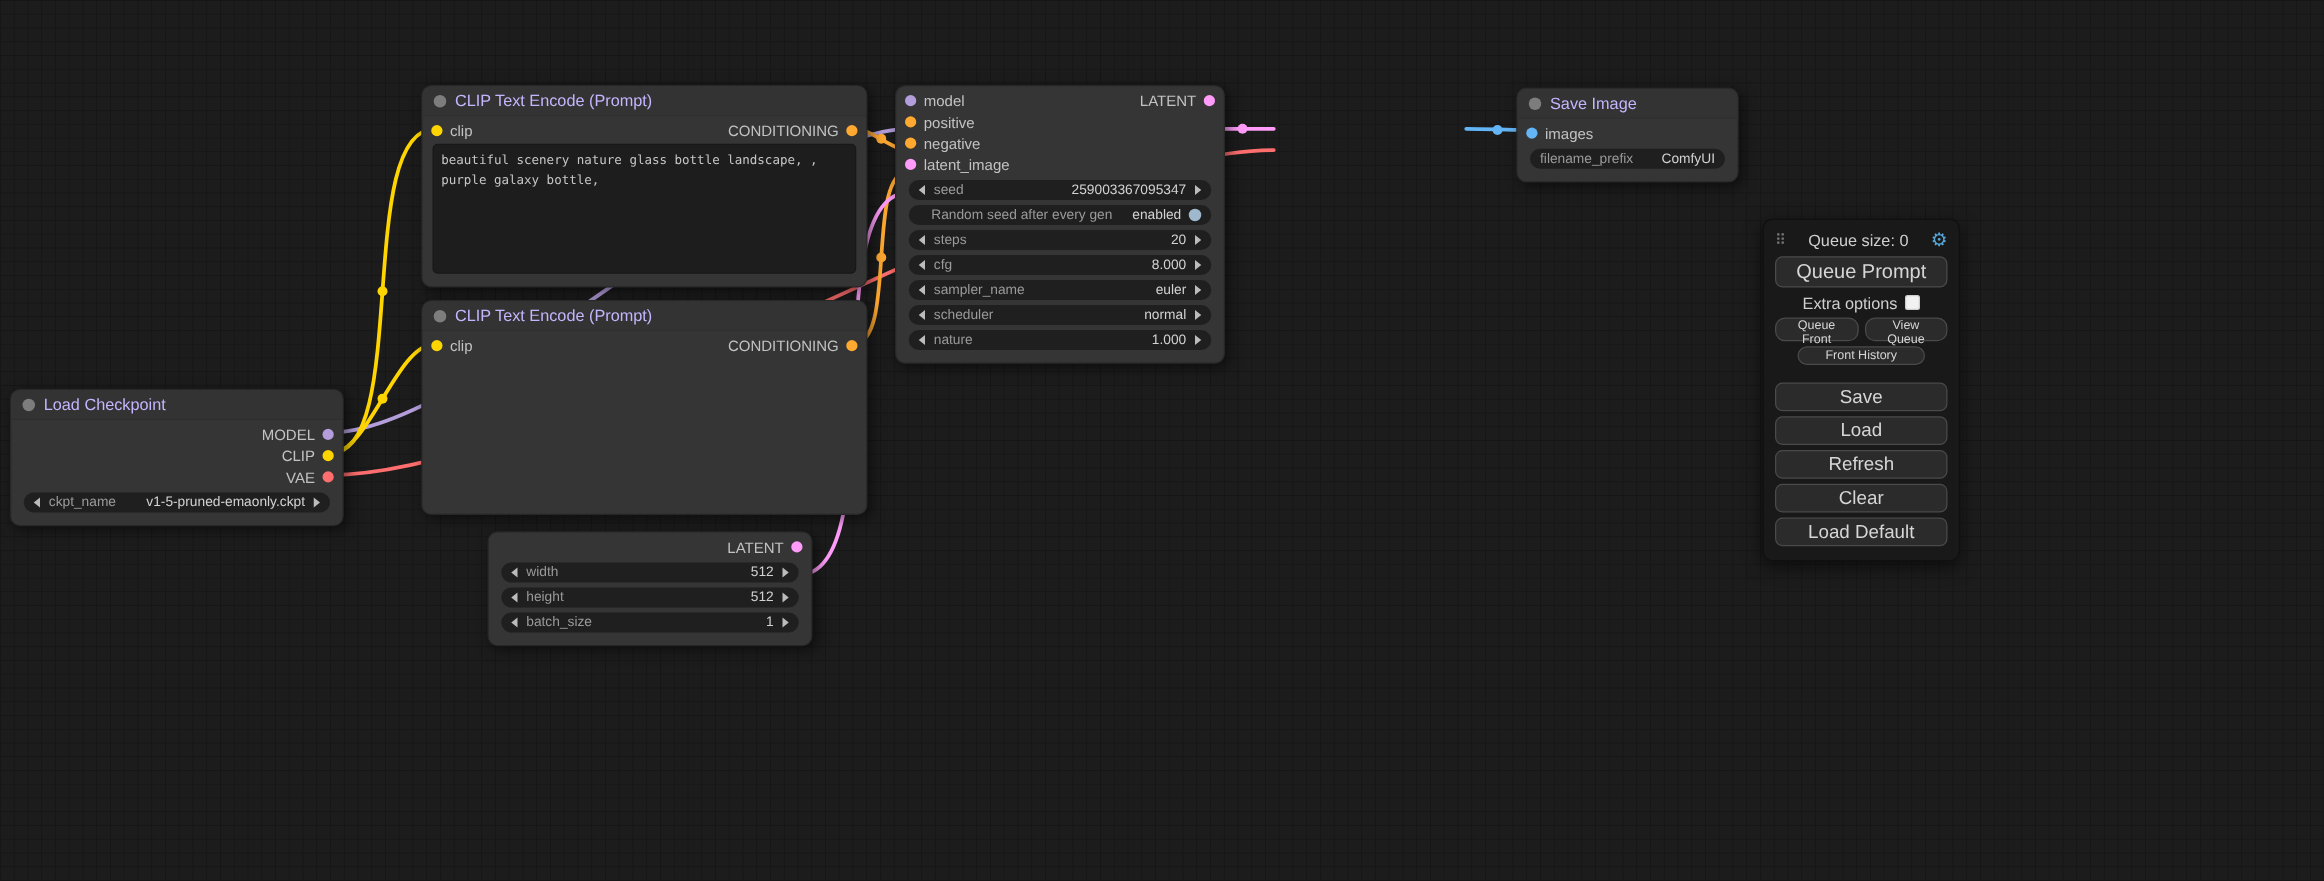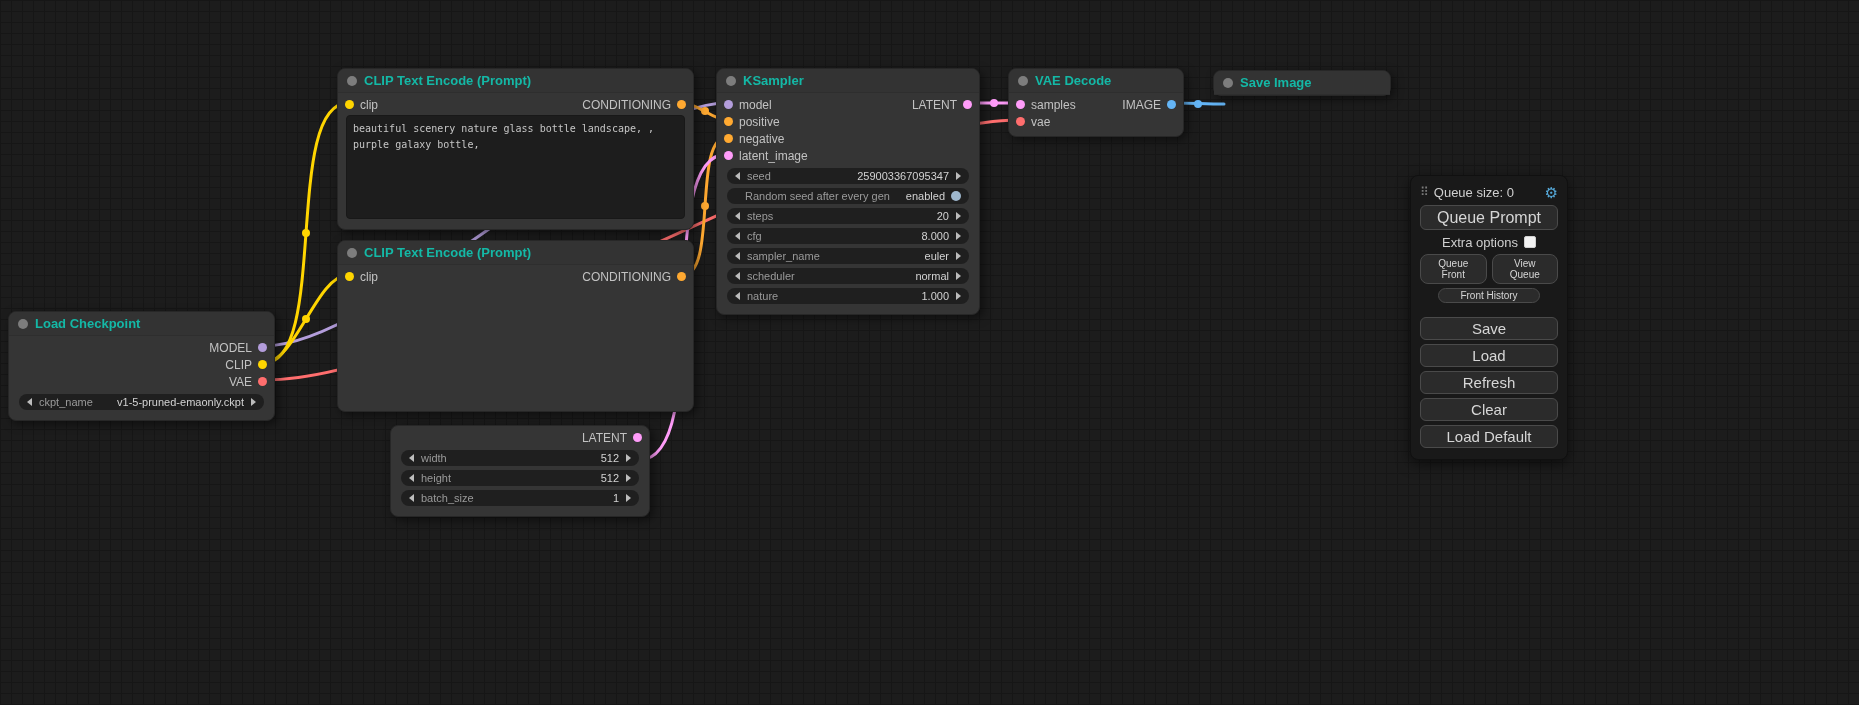--- a/index.html
+++ b/index.html
@@ -11,21 +11,21 @@
                       linear-gradient(90deg,#161616 1px, transparent 1px);
     background-size: 11px 11px; }
   #wires { position:absolute; left:0; top:0; z-index:1; }
   #wires path { fill:none; stroke-width:3; stroke-linecap:round; }
 
   .node { position:absolute; z-index:2; background:#353535; border:1px solid #272727;
     border-radius:8px; box-shadow:3px 3px 10px rgba(0,0,0,.5); }
   .ntitle { height:24px; display:flex; align-items:center; gap:7px; padding:0 9px;
     background:#333333; border-radius:7px 7px 0 0; border-bottom:1px solid #2e2e2e; }
   .tdot { width:10px; height:10px; border-radius:50%; background:#7d7d7d; flex:none; }
-  .ntext { font-size:13px; color:#14b8a6; white-space:nowrap;font-weight:bold; }
+  .ntext { font-size:13px; color:#c4b5fd; white-space:nowrap; }
   .nbody { padding:3px 0 6px; }
   .srow { display:flex; align-items:center; gap:6px; height:17px; padding:0 7px;
     font-size:12px; color:#c2c2c2; }
   .srow.out { justify-content:flex-end; }
   .dot { width:9px; height:9px; border-radius:50%; flex:none; }
   .slotcols { display:flex; justify-content:space-between; align-items:flex-start; }
 
   .widget { height:16px; margin:4px 10px; background:#1f1f1f; border-radius:8px;
     display:flex; align-items:center; padding:0 8px; font-size:11px; }
   .wname { color:#9a9a9a; white-space:nowrap; }
@@ -39,31 +39,31 @@
     background:#1d1d1d; border:1px solid #181818; border-radius:4px; color:#c6c6c6;
     font-family:"DejaVu Sans Mono",monospace; font-size:10px; line-height:1.55;
     padding:5px 6px; resize:none; outline:none; overflow:hidden; }
 
   #queue-panel { position:absolute; left:1410px; top:175px; width:158px; z-index:3;
     background:#191919; border:1px solid #101010; border-radius:8px;
     padding:7px 9px 11px; box-shadow:0 4px 14px rgba(0,0,0,.55);
     display:flex; flex-direction:column; gap:4px; }
   .qheader { display:flex; align-items:center; gap:5px; color:#cfcfcf; font-size:13px; height:18px; }
   .qdrag { color:#7a7a7a; font-size:12px; cursor:grab; flex:none; }
-  .qsize { flex:1; }
+  .qsize { flex:1; text-align:center; }
   .qgear { font-size:15px; line-height:1; cursor:pointer; flex:none; }
   .qbtn { background:#2b2b2b; border:1px solid #4a4a4a; color:#d6d6d6;
     border-radius:6px; font-family:inherit; cursor:pointer; }
   .qbtn.main { font-size:16px; height:25px; }
   .qbtn.big { font-size:15px; height:23px; }
   .qextra { display:flex; align-items:center; justify-content:center; gap:6px;
     color:#cfcfcf; font-size:13px; height:16px; }
   .qcheck { width:12px; height:12px; background:#f2f2f2; border-radius:2px; border:1px solid #cfcfcf; }
   .qsmallrow { display:flex; gap:5px; }
-  .qbtn.small { font-size:10px; height:30px; border-radius:8px; padding:0 6px; flex:1; }
+  .qbtn.small { font-size:10px; height:19px; border-radius:8px; padding:0 6px; flex:1; }
   .qbtn.history { font-size:10px; height:15px; border-radius:8px; width:74%; align-self:center; }
   .qgap { height:6px; }
 </style>
 </head>
 <body>
 
 <div id="canvas">
 
   <svg id="wires" width="1859" height="705" viewBox="0 0 1859 705">
     <path d="M264,346 C379,346 612,103 727,103" stroke="#B39DDB"></path>
@@ -173,24 +173,20 @@
       <div class="widget">
         <span class="arr arr-l"></span>
         <span class="wname">batch_size</span>
         <span class="wval">1</span>
         <span class="arr arr-r"></span>
       </div>
     </div>
   </div>
 
   <div class="node" style="left:716px; top:68px; width:264px;">
-    <div class="ntitle">
-      <span class="tdot"></span>
-      <span class="ntext">KSampler</span>
-    </div>
     <div class="nbody">
       <div class="slotcols">
         <div>
           <div class="srow">
             <span class="dot" style="background: rgb(179, 157, 219);"></span>
             <span>model</span>
           </div>
           <div class="srow">
             <span class="dot" style="background: rgb(255, 169, 49);"></span>
             <span>positive</span>
@@ -248,51 +244,35 @@
       </div>
       <div class="widget">
         <span class="arr arr-l"></span>
         <span class="wname">nature</span>
         <span class="wval">1.000</span>
         <span class="arr arr-r"></span>
       </div>
     </div>
   </div>
 
-  <div class="node" style="left:1008px; top:68px; width:176px;">
-    <div class="ntitle">
-      <span class="tdot"></span>
-      <span class="ntext">VAE Decode</span>
-    </div>
-    <div class="nbody">
-      <div class="slotcols">
-        <div>
-          <div class="srow">
-            <span class="dot" style="background: rgb(255, 156, 249);"></span>
-            <span>samples</span>
-          </div>
-          <div class="srow">
-            <span class="dot" style="background: rgb(255, 110, 110);"></span>
-            <span>vae</span>
-          </div>
-        </div>
-        <div>
-          <div class="srow out">
-            <span>IMAGE</span>
-            <span class="dot" style="background: rgb(100, 181, 246);"></span>
-          </div>
-        </div>
-      </div>
-    </div>
-  </div>
 
   <div class="node" style="left:1213px; top:70px; width:178px;">
     <div class="ntitle">
       <span class="tdot"></span>
       <span class="ntext">Save Image</span>
+    </div>
+    <div class="nbody">
+      <div class="srow">
+        <span class="dot" style="background: rgb(100, 181, 246);"></span>
+        <span>images</span>
+      </div>
+      <div class="widget">
+        <span class="wname">filename_prefix</span>
+        <span class="wval">ComfyUI</span>
+      </div>
     </div>
   </div>
 
   <div id="queue-panel">
     <div class="qheader">
       <span class="qdrag">⠿</span>
       <span class="qsize">Queue size: 0</span>
       <span class="qgear" style="color: rgb(85, 168, 216);">⚙</span>
     </div>
     <button class="qbtn main">Queue Prompt</button>

